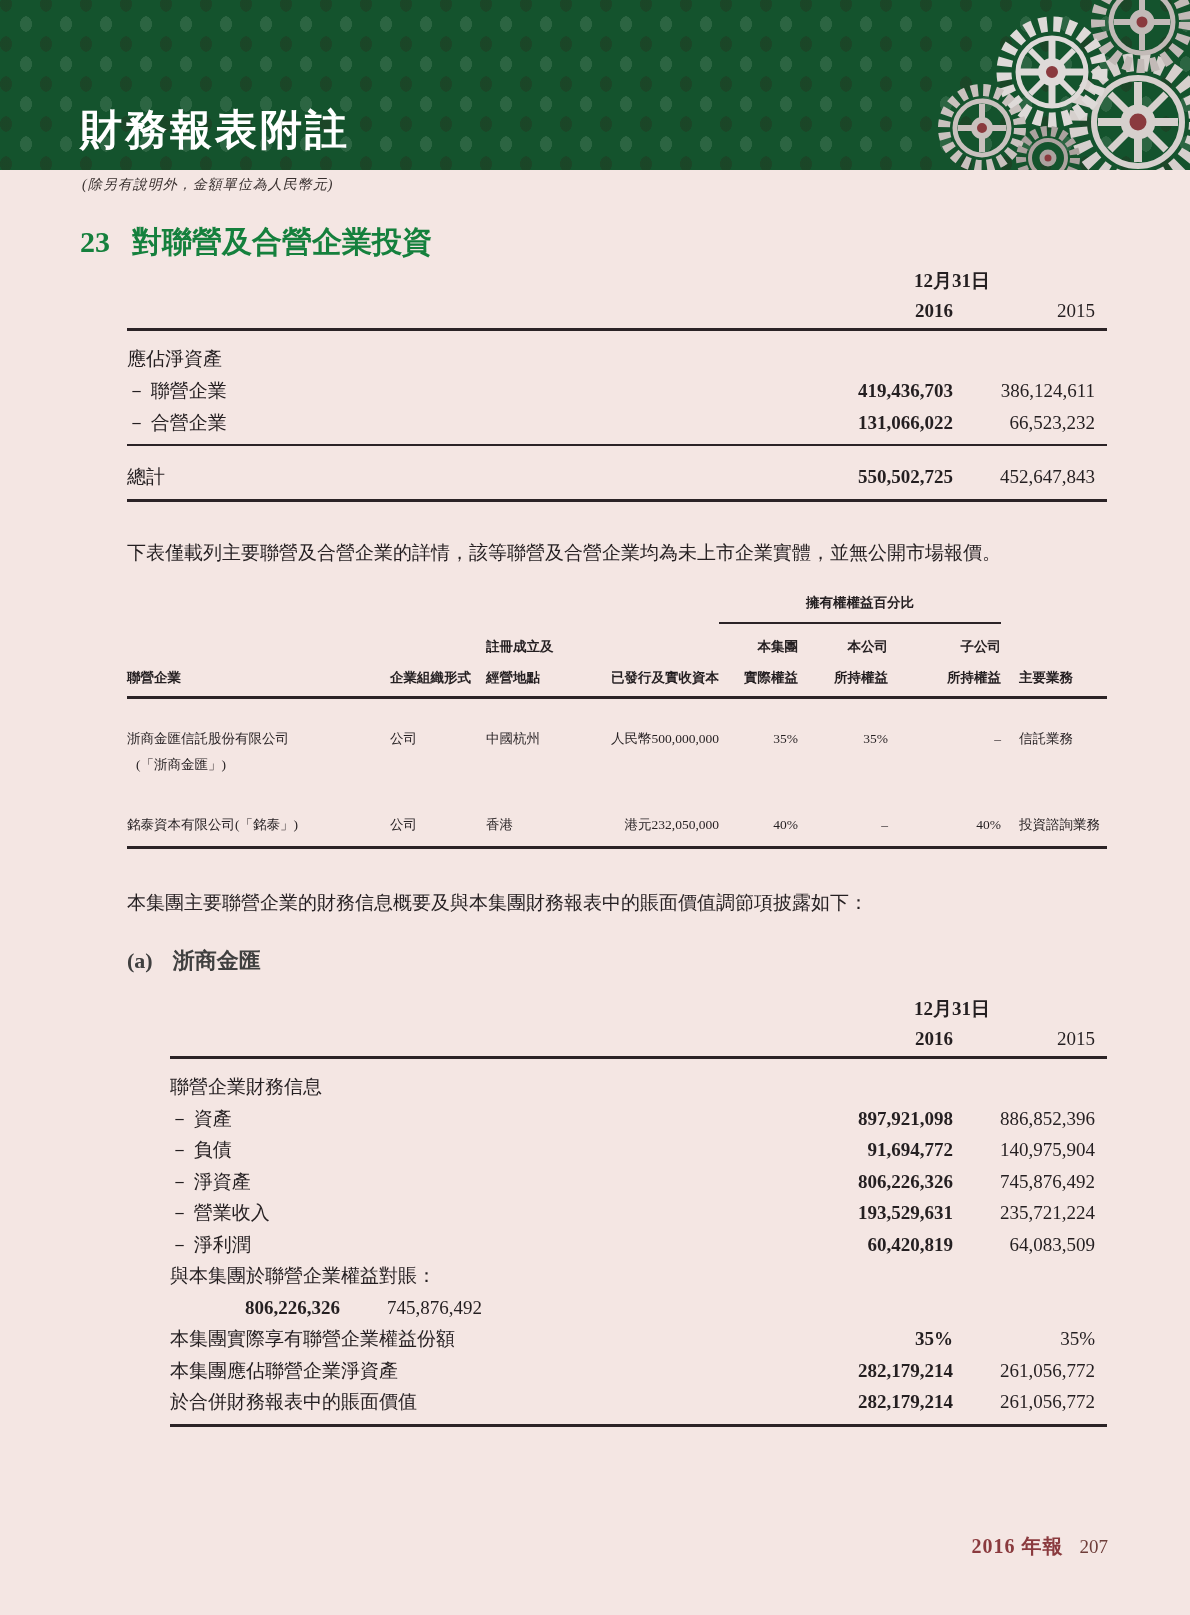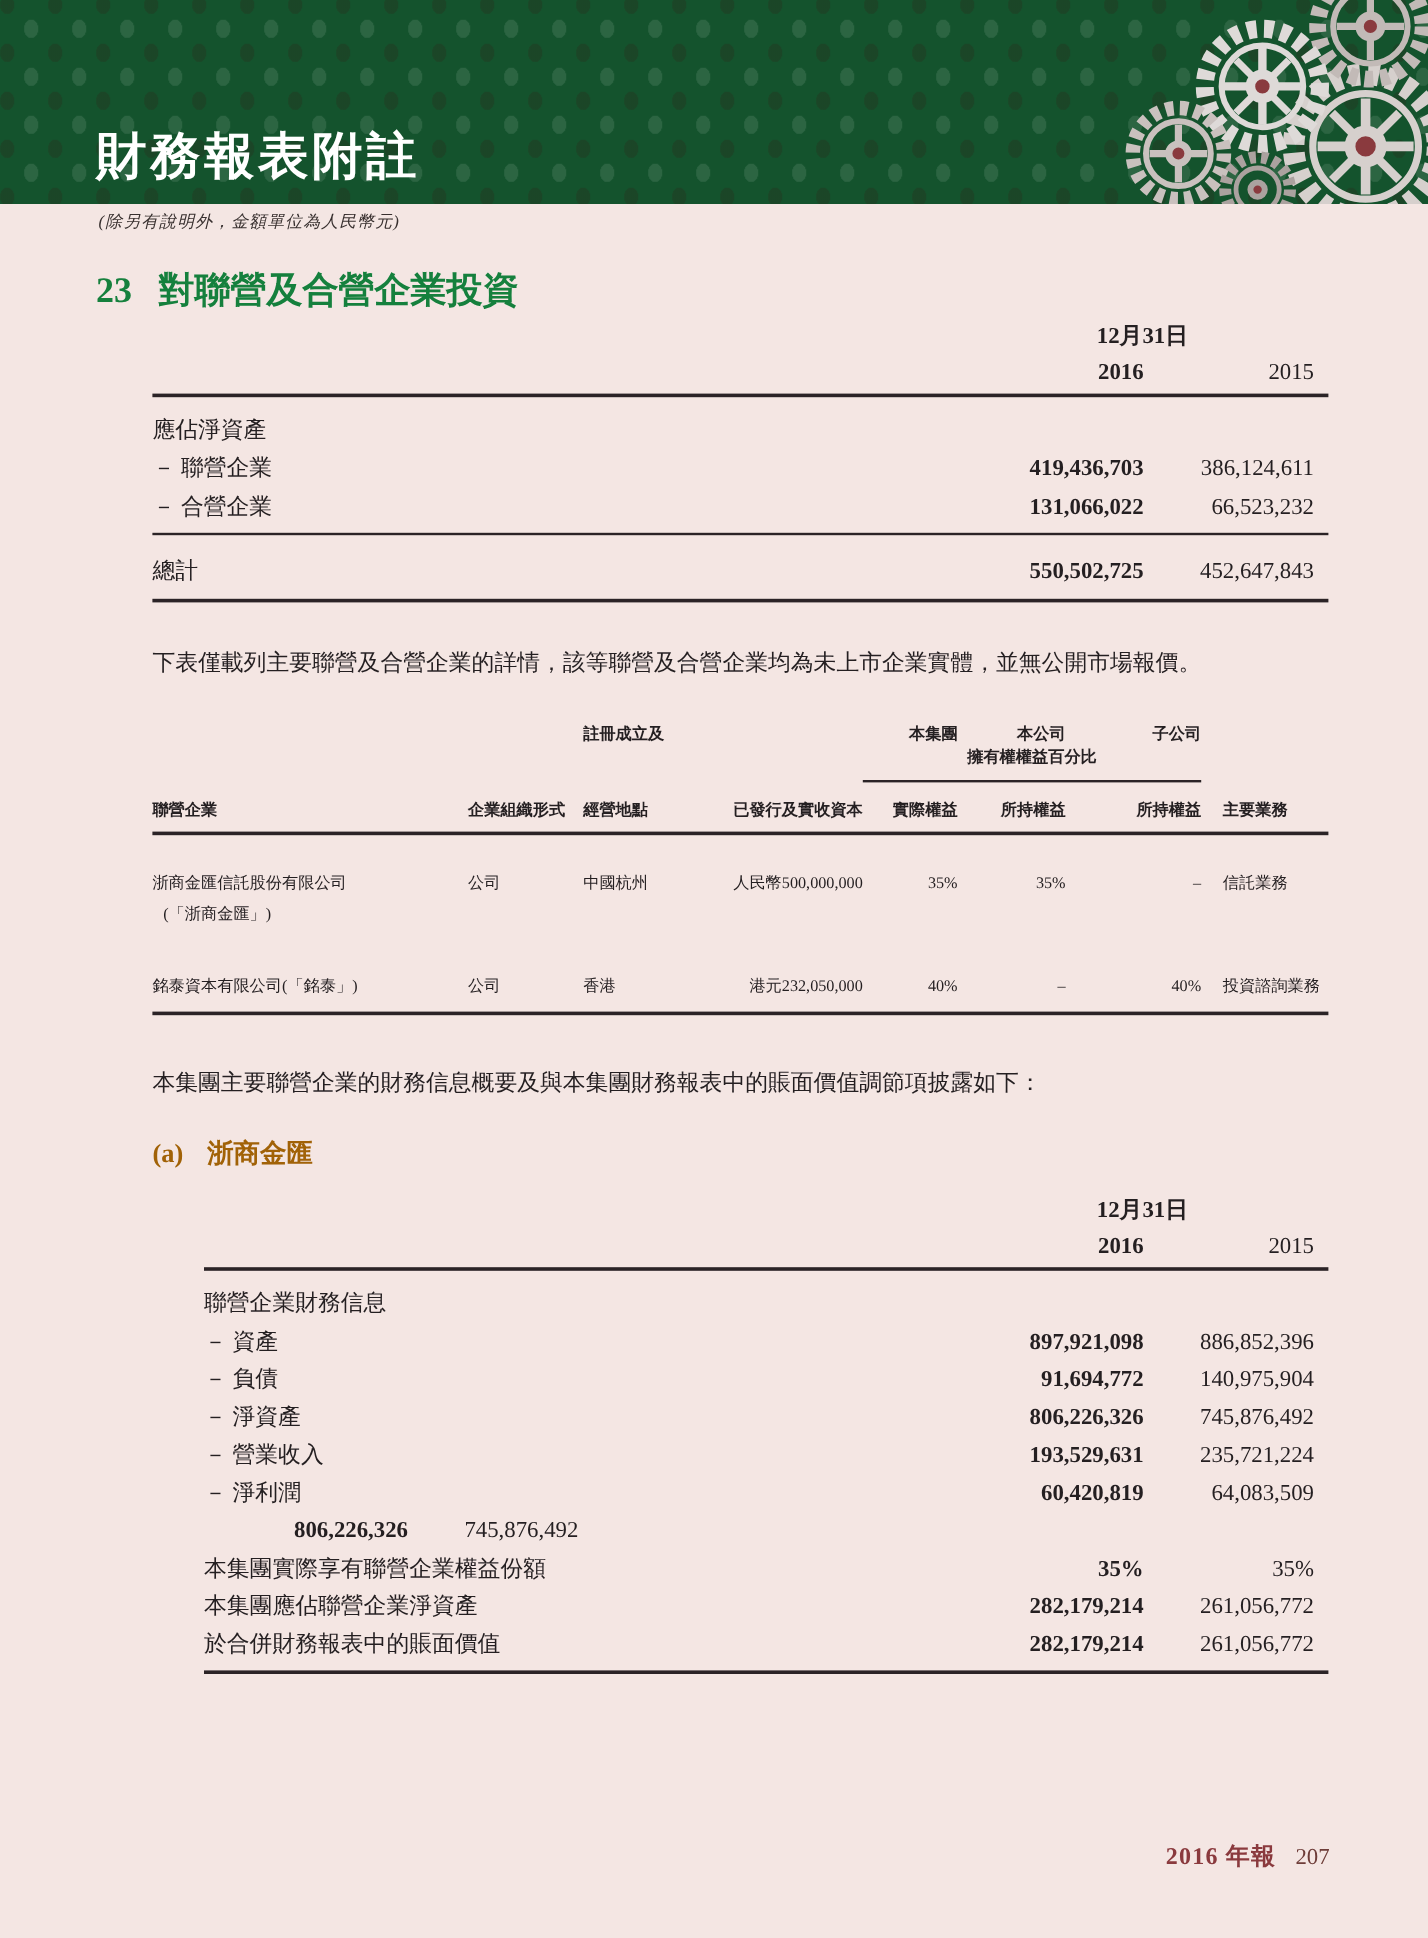--- a/index.html
+++ b/index.html
@@ -57,21 +57,21 @@
   .money-table .row .v2 { width:142px; text-align:right; }
   .t1 .row.ruled { border-bottom:2px solid #2b2326; padding-bottom:5px; }
   .t1 .row.total { margin-top:15px; border-bottom:3px solid #2b2326; padding-bottom:6px; }
   .t3 .row.last { border-bottom:3px solid #2b2326; padding-bottom:6px; }
   
   .para { position:absolute; left:127px; width:980px; font-size:19px; line-height:30px; }
   .para1 { top:538px; }
   .para2 { top:888px; }
   .subsection {
     position:absolute; left:127px; top:946px;
-    font-size:22px; font-weight:bold; color:#a16207;font-family:Liberation Serif, serif;
+    font-size:22px; font-weight:bold; color:#404040;font-family:Liberation Serif, serif;
   }
   .subsection .mark { font-weight:bold; margin-right:20px; }
   
   .t2 { position:absolute; left:127px; top:593px; width:980px; font-size:13.5px; }
   .t2row { display:grid; grid-template-columns:263px 96px 110px 123px 79px 90px 113px 106px; }
   .t2 .ta-r { text-align:right; }
   .t2 .c8 { padding-left:18px; }
   .t2 .grouprow { line-height:20px; margin-bottom:14px; }
   .t2 .groupcell { grid-column:5 / span 3; text-align:center; font-weight:bold; border-bottom:2px solid #2b2326; padding-bottom:9px; }
   .t2 .h1row { font-weight:bold; line-height:18px; margin-top:10px; }
@@ -174,36 +174,36 @@
         <div class="v1">550,502,725</div>
         <div class="v2">452,647,843</div>
       </div>
     </div>
   </div>
 
   <div class="para para1">下表僅載列主要聯營及合營企業的詳情，該等聯營及合營企業均為未上市企業實體，並無公開市場報價。</div>
 
   <div class="t2">
     <div class="head">
-      <div class="t2row h1row">
-        <div></div>
-        <div></div>
-        <div>註冊成立及</div>
-        <div></div>
-        <div class="ta-r">本集團</div>
-        <div class="ta-r">本公司</div>
-        <div class="ta-r">子公司</div>
-        <div></div>
-      </div>
       <div class="t2row grouprow">
         <div></div>
           <div></div>
           <div></div>
           <div></div>
         <div class="groupcell">擁有權權益百分比</div>
+        <div></div>
+      </div>
+      <div class="t2row h1row">
+        <div></div>
+        <div></div>
+        <div>註冊成立及</div>
+        <div></div>
+        <div class="ta-r">本集團</div>
+        <div class="ta-r">本公司</div>
+        <div class="ta-r">子公司</div>
         <div></div>
       </div>
       <div class="t2row h2row">
         <div>聯營企業</div>
         <div>企業組織形式</div>
         <div>經營地點</div>
         <div class="ta-r">已發行及實收資本</div>
         <div class="ta-r">實際權益</div>
         <div class="ta-r">所持權益</div>
         <div class="ta-r">所持權益</div>
@@ -276,20 +276,25 @@
         <div class="lbl">－ 營業收入</div>
         <div class="v1">193,529,631</div>
         <div class="v2">235,721,224</div>
       </div>
       <div class="row">
         <div class="lbl">－ 淨利潤</div>
         <div class="v1">60,420,819</div>
         <div class="v2">64,083,509</div>
       </div>
       <div class="row">
+        <div class="lbl">與本集團於聯營企業權益對賬：</div>
+        <div class="v1"></div>
+        <div class="v2"></div>
+      </div>
+      <div class="row">
         <div class="v1">806,226,326</div>
         <div class="v2">745,876,492</div>
       </div>
       <div class="row">
         <div class="lbl">本集團實際享有聯營企業權益份額</div>
         <div class="v1">35%</div>
         <div class="v2">35%</div>
       </div>
       <div class="row">
         <div class="lbl">本集團應佔聯營企業淨資產</div>

